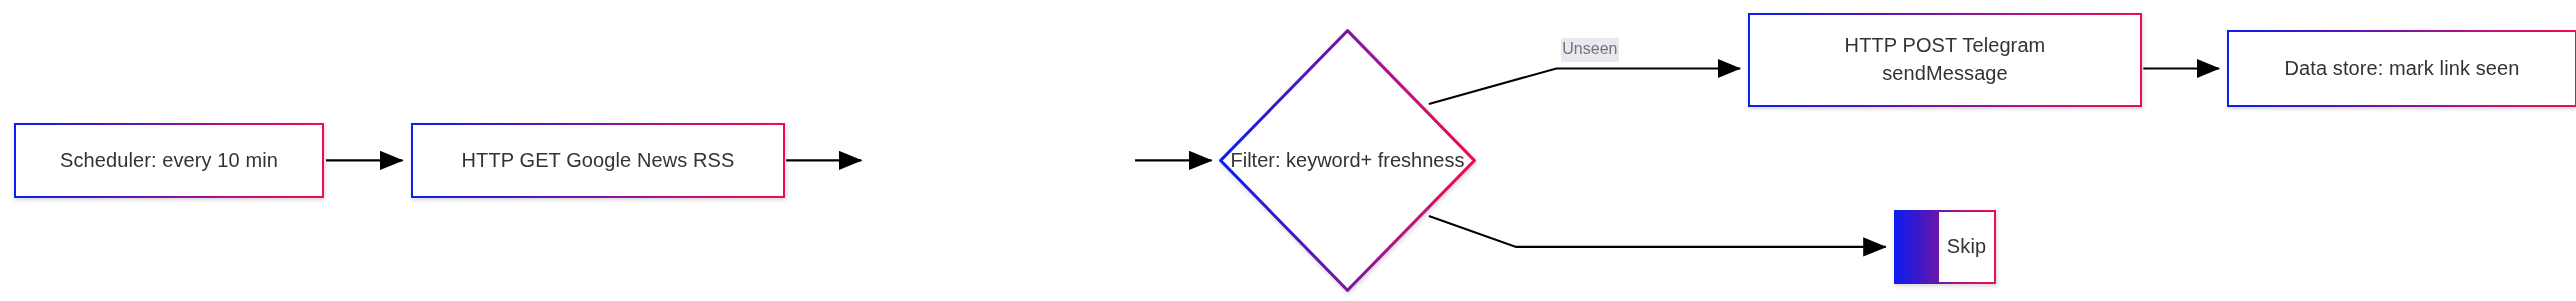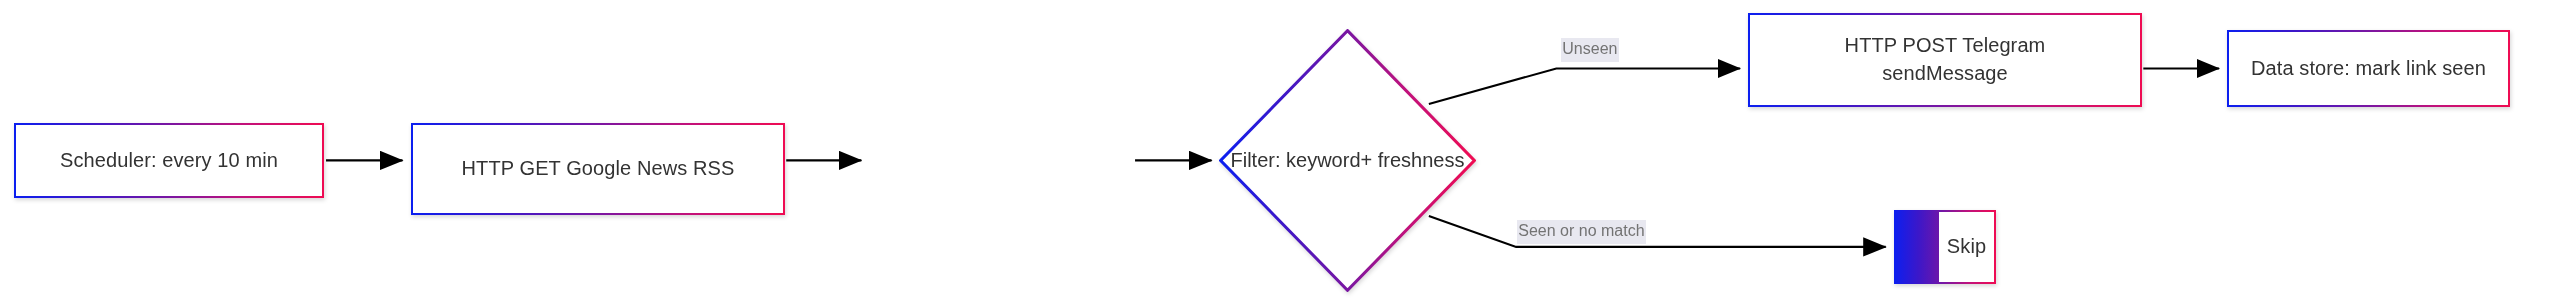--- a/index.html
+++ b/index.html
@@ -127,21 +127,21 @@
 
     <path d="M2130,322 L2260,368 L2811,368" fill="none" stroke="#000000" stroke-width="3.2" marker-end="url(#arrowhead)"></path>
   </svg>
 
   <div class="node rect" style="left:14px; top:123px; width:310px; height:75px;">
     <div class="node-inner">
       <span class="nline">Scheduler: every 10 min</span>
     </div>
   </div>
 
-  <div class="node rect" style="left:411px; top:123px; width:374px; height:92px;">
+  <div class="node rect" style="left:411px; top:123px; width:374px; height:75px;">
     <div class="node-inner">
       <span class="nline">HTTP GET Google News RSS</span>
     </div>
   </div>
 
 
   <div class="diamond-wrap" style="left:1219px; top:29px; width:257px; height:263px;">
     <svg class="diamond-shape" viewBox="0 0 383 392" preserveAspectRatio="none" xmlns="http://www.w3.org/2000/svg">
       <defs>
         <linearGradient id="diamondGrad" x1="0" y1="0" x2="1" y2="0">
@@ -160,30 +160,29 @@
     </div>
   </div>
 
   <div class="node rect" style="left:1748px; top:12.7px; width:394px; height:94px;">
     <div class="node-inner">
       <span class="nline">HTTP POST Telegram</span>
       <span class="nline">sendMessage</span>
     </div>
   </div>
 
-  <div class="node rect" style="left:2227px; top:30px; width:283px; height:77px;">
+  <div class="node rect" style="left:2227px; top:30px; width:350px; height:77px;">
     <div class="node-inner">
       <span class="nline">Data store: mark link seen</span>
     </div>
   </div>
 
   <div class="node rect" style="left:1894px; top:210px; width:102px; height:74px;padding-left:45px;">
     <div class="node-inner">
       <span class="nline">Skip</span>
     </div>
   </div>
 
   <div class="edge-label" style="left:1561px; top:38px;">Unseen</div>
 
-  <div class="edge-label" style="left:1517px; top:220px;">Seen or no match</div>
 
 </div>
 
 
 </body></html>

